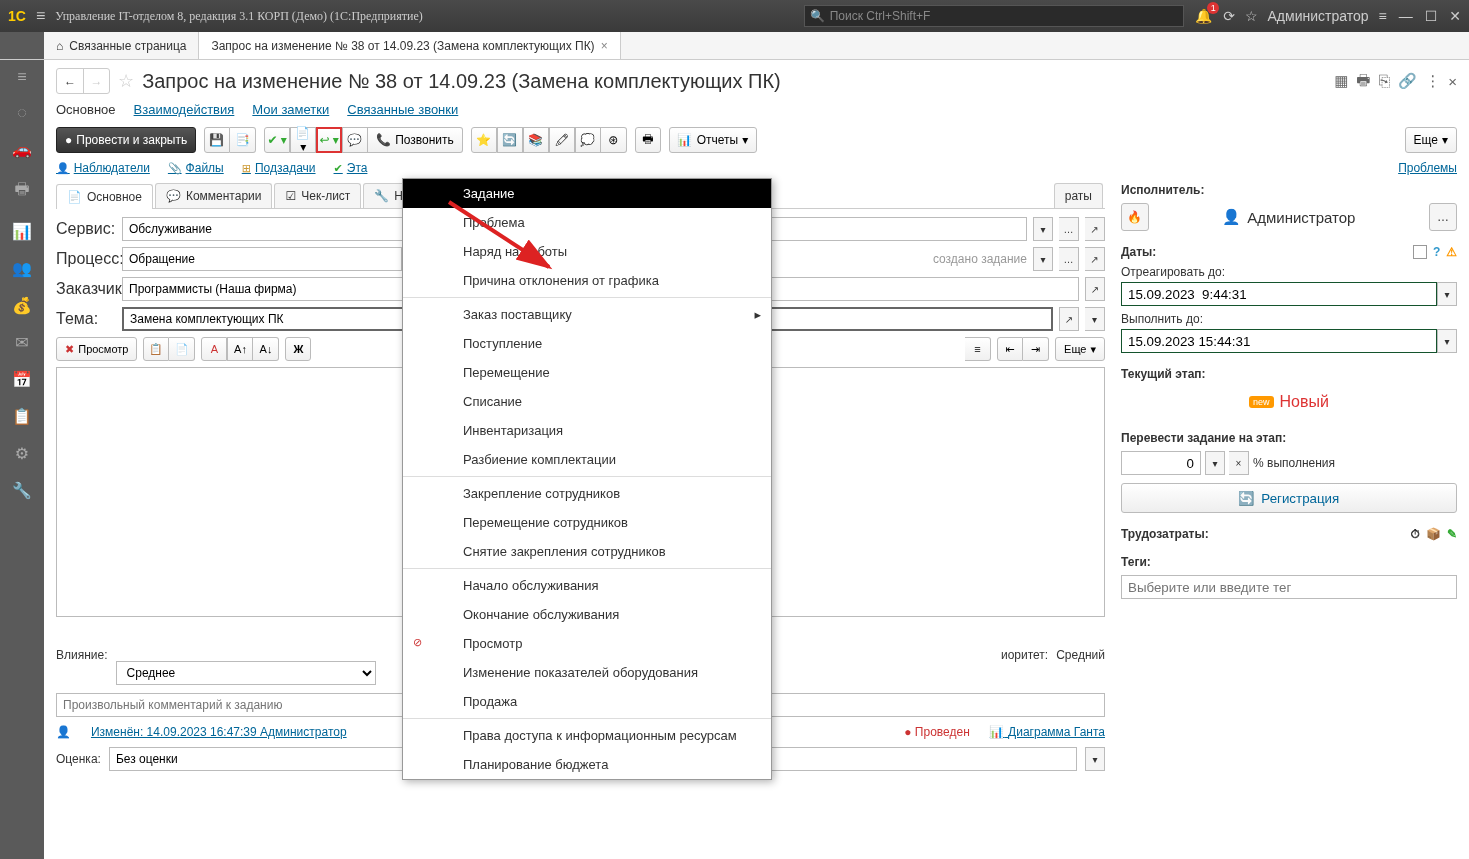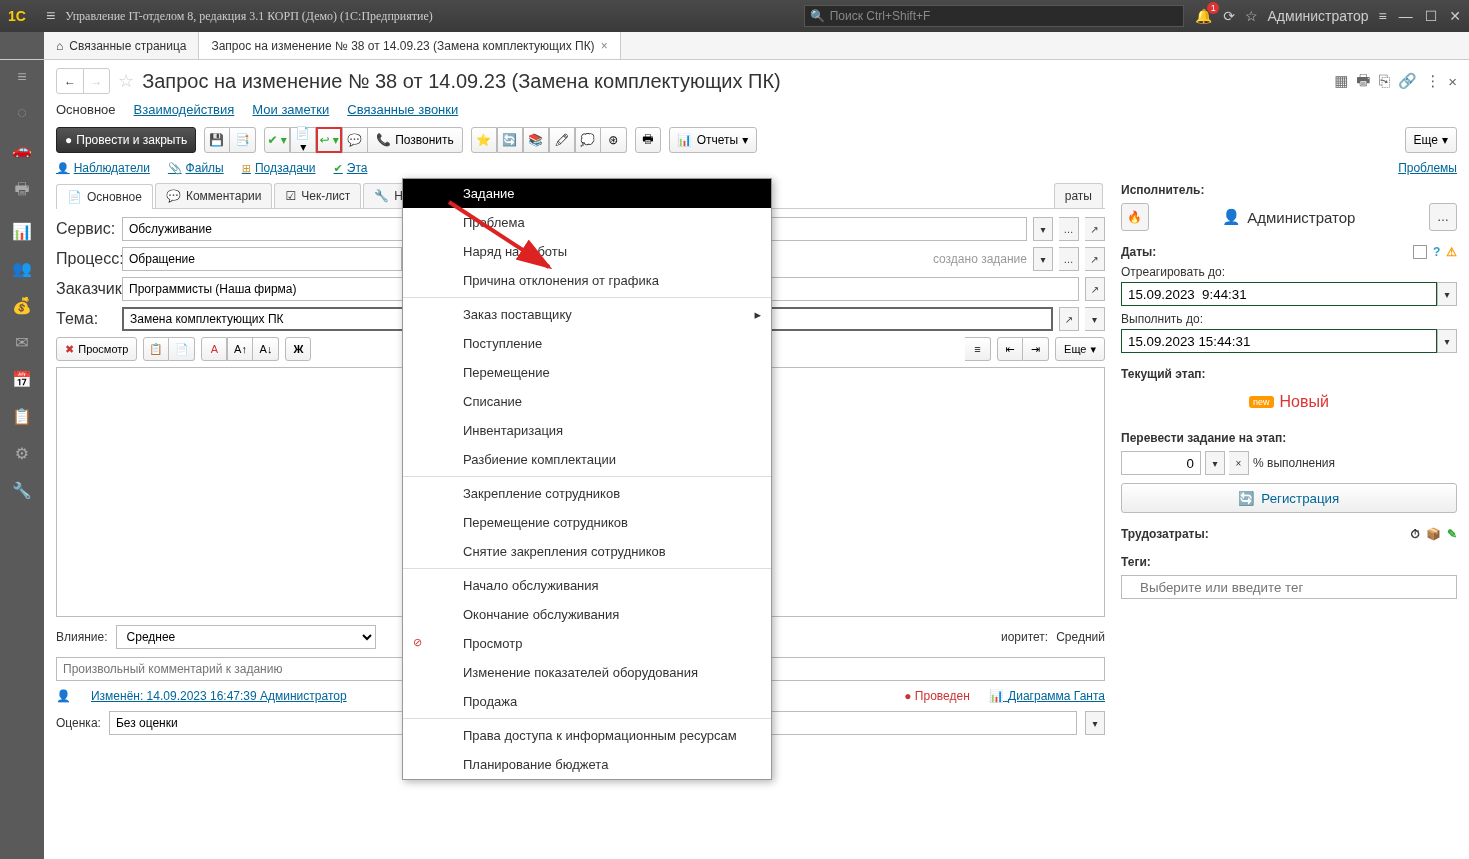--- a/index.html
+++ b/index.html
@@ -1,20 +1,20 @@
 <!DOCTYPE html>
 <html><head>
 <meta charset="utf-8">
 <style>
   * { box-sizing: border-box; margin: 0; padding: 0; font-family: Arial, sans-serif; }
   body { background: #fff; font-size: 12px; color: #333; overflow: hidden; width: 1469px; height: 859px; }
   
   
   .titlebar { height: 32px; background: linear-gradient(#4a4a4a, #3a3a3a); display: flex; align-items: center; padding: 0 8px; color: #ccc; }
-  .logo-1c { font-weight: bold; color: #ffcc00; margin-right: 20px; font-size: 14px; }
+  .logo-1c { font-weight: bold; color: #ffcc00; margin-right: 10px; font-size: 14px; }
   .hamburger { color: #ccc; margin-right: 10px; font-size: 16px; cursor: pointer; }
   .titlebar-title { flex: 0 0 auto; font-size: 12px; font-family: Liberation Serif, serif; }
   .titlebar-spacer { flex: 1; }
   .search-box { background: #2a2a2a; border: 1px solid #555; height: 22px; width: 380px; display: flex; align-items: center; padding: 0 6px; color: #888; }
   .search-box span:first-child { margin-right: 4px; }
   .title-icons { display: flex; align-items: center; gap: 10px; margin-left: 12px; }
   .title-icon { color: #ccc; font-size: 14px; cursor: pointer; }
   .bell { position: relative; color: #3c3; }
   .bell-badge { position: absolute; top: -6px; right: -6px; background: #d33; color: #fff; border-radius: 50%; font-size: 9px; width: 12px; height: 12px; display: flex; align-items: center; justify-content: center; }
   .win-btns { display: flex; gap: 12px; margin-left: 12px; }
@@ -80,39 +80,39 @@
   .input-btn { width: 20px; height: 24px; border: 1px solid #bbb; background: #f5f5f5; display: flex; align-items: center; justify-content: center; cursor: pointer; font-size: 10px; }
   .input-btn + .input-btn { border-left: none; }
   
   
   .editor-toolbar { display: flex; gap: 6px; align-items: center; margin-bottom: 6px; flex-wrap: wrap; }
   .editor-toolbar .btn { height: 24px; font-size: 11px; }
   .editor-area { border: 1px solid #bbb; height: 250px; background: #fff; }
   
   
   .bottom-row { display: flex; align-items: center; gap: 8px; margin-top: 8px; }
-  .select { height: 24px; border: 1px solid #bbb; padding: 0 6px; background: #fff; font-size: 12px; }
+  .select { height: 24px; border: 1px solid #bbb; padding: 0 6px; background: #fff; font-size: 12px; margin-top: 36px; }
   
   .status-links { display: flex; gap: 20px; align-items: center; margin-top: 8px; font-size: 12px; }
   .status-links a { color: #006699; text-decoration: underline; }
   
   
   .right-section { margin-bottom: 14px; }
   .right-header { font-weight: bold; font-size: 12px; margin-bottom: 6px; display: flex; align-items: center; gap: 6px; }
   .executor-row { display: flex; align-items: center; gap: 8px; }
   .executor-btn { width: 28px; height: 28px; border: 1px solid #bbb; background: #f5f5f5; display: flex; align-items: center; justify-content: center; border-radius: 3px; }
   .executor-name { flex: 1; text-align: center; font-size: 15px; display: flex; align-items: center; justify-content: center; gap: 6px; }
   .date-input { display: flex; }
   .date-input input { flex: 1; height: 24px; border: 1px solid #14532d; padding: 0 6px; }
   .stage-badge { display: flex; align-items: center; justify-content: center; gap: 6px; color: #d33; font-size: 16px; padding: 6px; }
   .new-icon { background: #f90; color: #fff; border-radius: 3px; padding: 1px 4px; font-size: 9px; }
   .percent-row { display: flex; align-items: center; gap: 4px; margin-bottom: 8px; }
   .percent-input { width: 80px; height: 24px; border: 1px solid #bbb; text-align: right; padding: 0 6px; }
   .reg-btn { width: 100%; height: 30px; border: 1px solid #bbb; background: linear-gradient(#fff, #eee); border-radius: 3px; display: flex; align-items: center; justify-content: center; gap: 6px; color: #006699; cursor: pointer; }
-  .tag-input { width: 100%; height: 24px; border: 1px solid #bbb; padding: 0 18px; color: #999; background: #fff; }
+  .tag-input { width: 100%; height: 24px; border: 1px solid #bbb; padding: 0 6px; color: #999; background: #fff; }
   
   
   .dropdown-menu { position: absolute; left: 358px; top: 118px; width: 370px; background: #fff; border: 1px solid #999; box-shadow: 2px 2px 8px rgba(0,0,0,0.3); z-index: 100; }
   .menu-item { padding: 7px 14px 7px 60px; font-size: 13px; cursor: pointer; position: relative; }
   .menu-item.selected { background: #000; color: #fff; }
   .menu-item.has-sub::after { content: '▸'; position: absolute; right: 10px; }
   .menu-sep { height: 1px; background: #ddd; margin: 2px 0; }
   .menu-item .mi-icon { position: absolute; left: 10px; color: #c33; font-size: 11px; }
   
   

